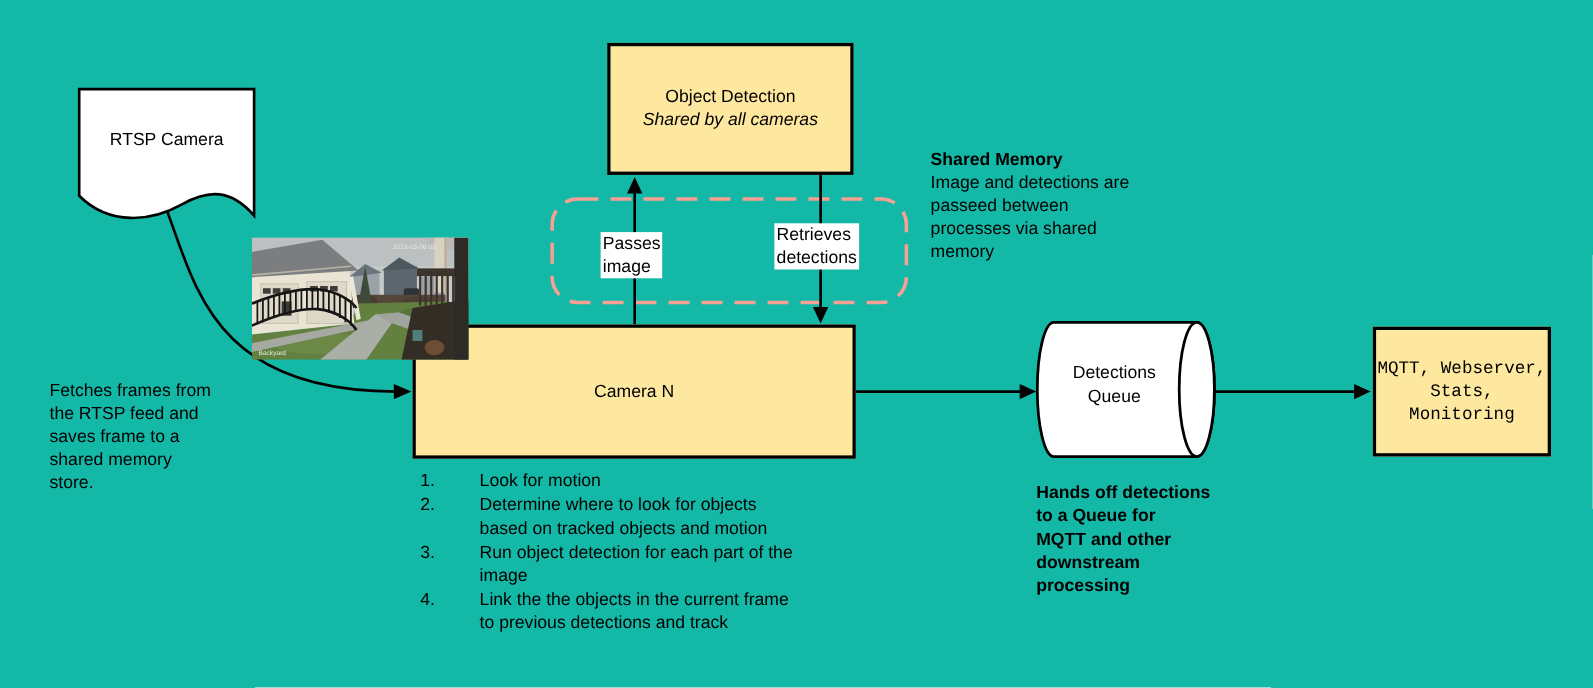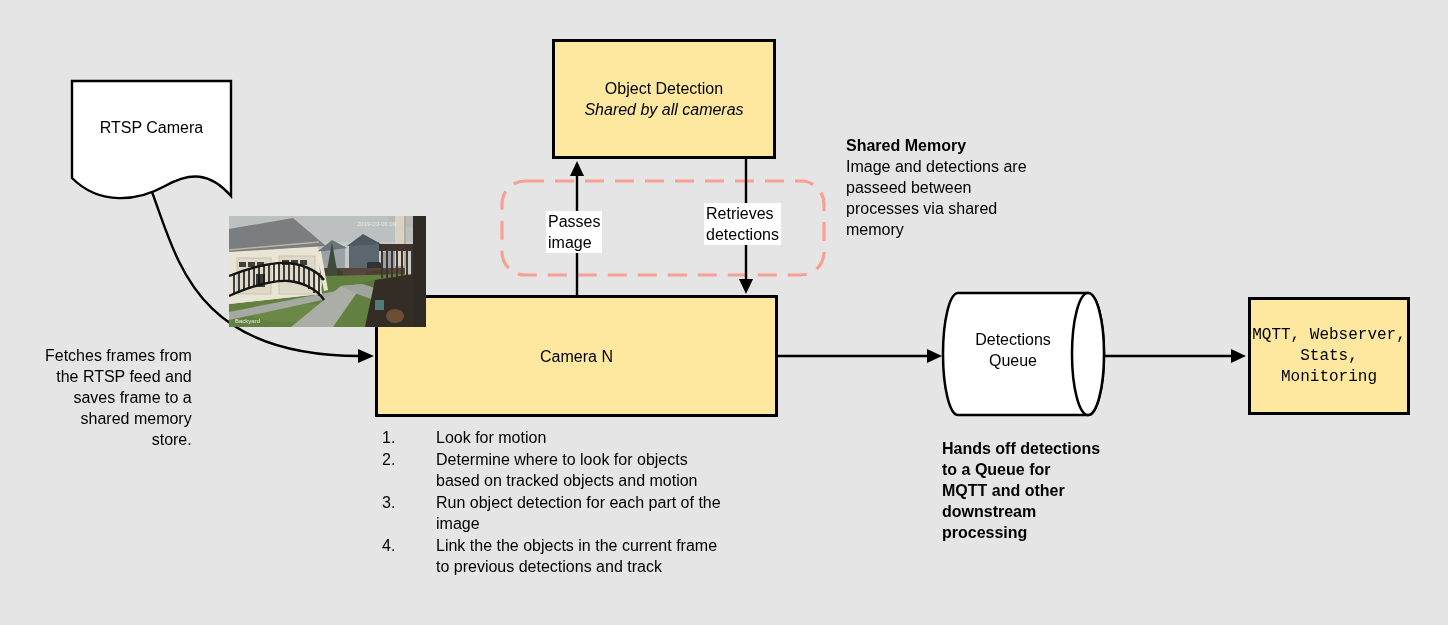--- a/index.html
+++ b/index.html
@@ -1,17 +1,17 @@
 <!DOCTYPE html>
 <html><head>
 <meta charset="utf-8">
 <style>
   html,body{margin:0;padding:0;background:#ffffff;}
   .canvas{
-    position:relative;width:1448px;height:625px;background:#e5e5e5;
+    position:relative;width:1448px;height:625px;background:#14b8a6;
     font-family:"Liberation Sans",sans-serif;color:#000;overflow:hidden;
   }
   .abs{position:absolute;}
   svg text{font-family:"Liberation Sans",sans-serif;}
   .box{
     background:#FEE8A0;border:3px solid #000;box-sizing:border-box;
     display:flex;flex-direction:column;align-items:center;justify-content:center;
     text-align:center;font-size:16px;line-height:21px;
   }
   .italic{font-style:italic;}
@@ -152,21 +152,21 @@
     <rect x="184" y="0" width="13" height="111" fill="#2e2a26"></rect>
     <rect x="146" y="84" width="9" height="10" fill="#4f7d7a"></rect>
     <ellipse cx="166" cy="100" rx="9" ry="7" fill="#6d4e35"></ellipse>
 
     <text x="6" y="107" font-size="6" fill="#ffffff" opacity="0.85">Backyard</text>
     <text x="128" y="10" font-size="6" fill="#ffffff" opacity="0.65">2019-03-06 09</text>
   </svg>
 
   <div class="abs z4 center" style="left:72px;top:117px;width:159px;font-size:16px;line-height:21px;">RTSP Camera</div>
 
-  <div class="abs z4 note" style="left:45px;top:345px;text-align:right;">Fetches frames from
+  <div class="abs z4 note" style="left:45px;top:345px;">Fetches frames from
 the RTSP feed and
 saves frame to a
 shared memory
 store.</div>
 
   <div class="abs z4 arrowlabel" style="left:546px;top:211px;">Passes
 image</div>
 
   <div class="abs z4 arrowlabel" style="left:704px;top:203px;">Retrieves
 detections</div>

